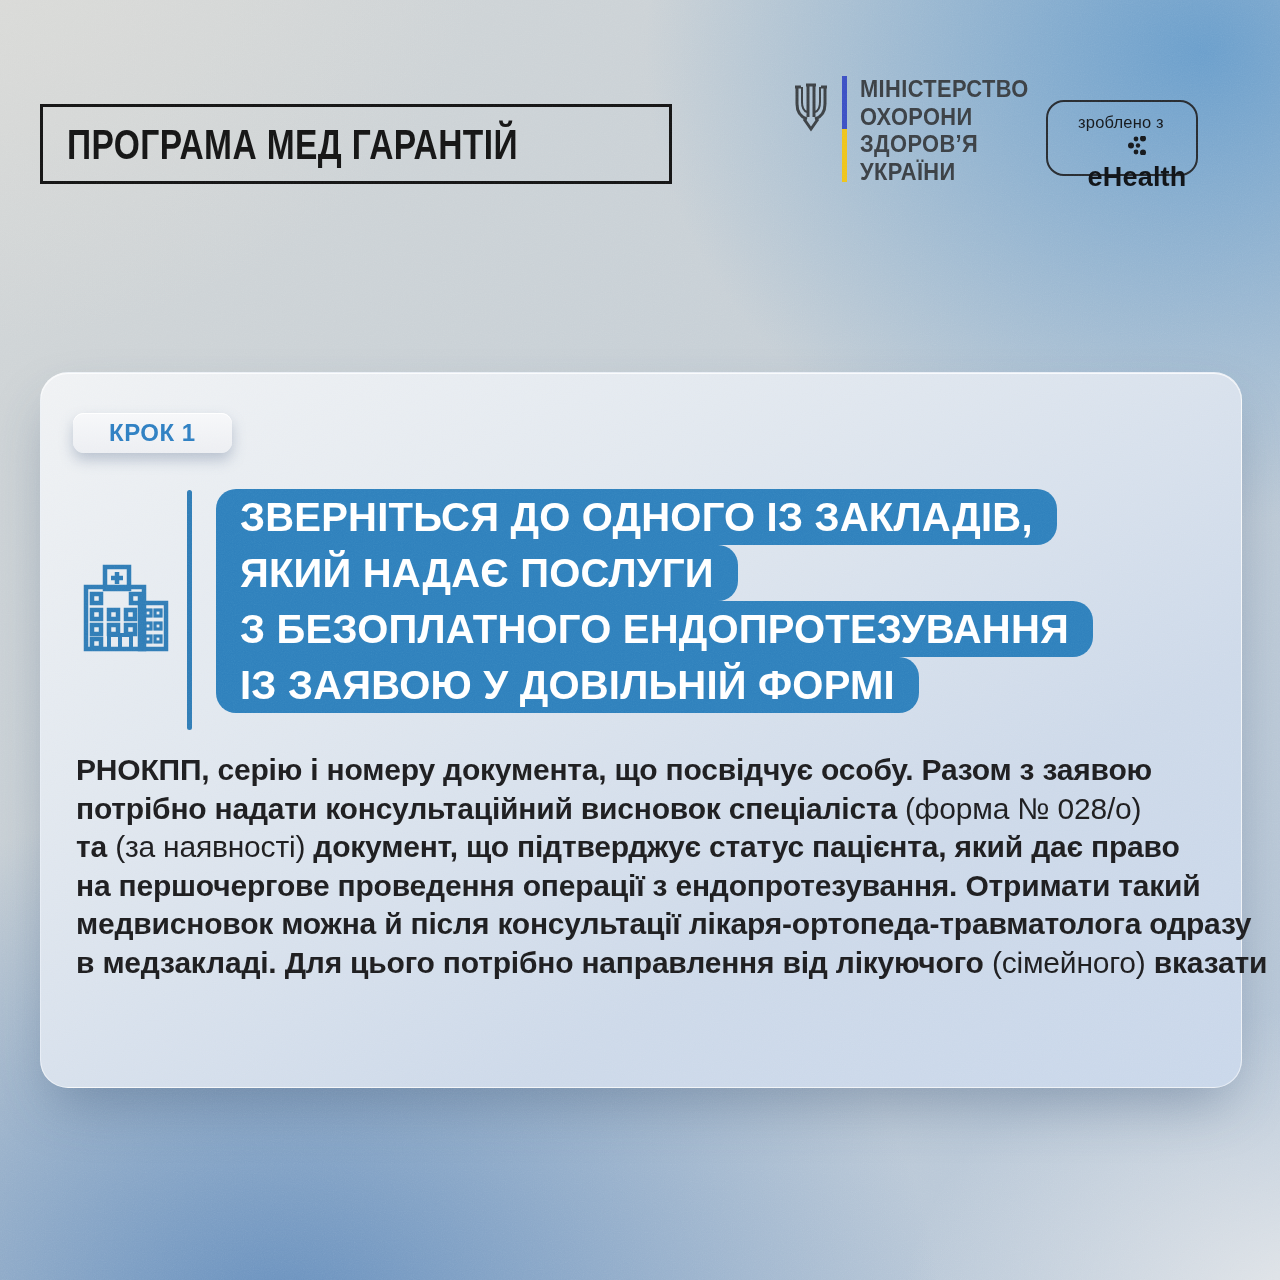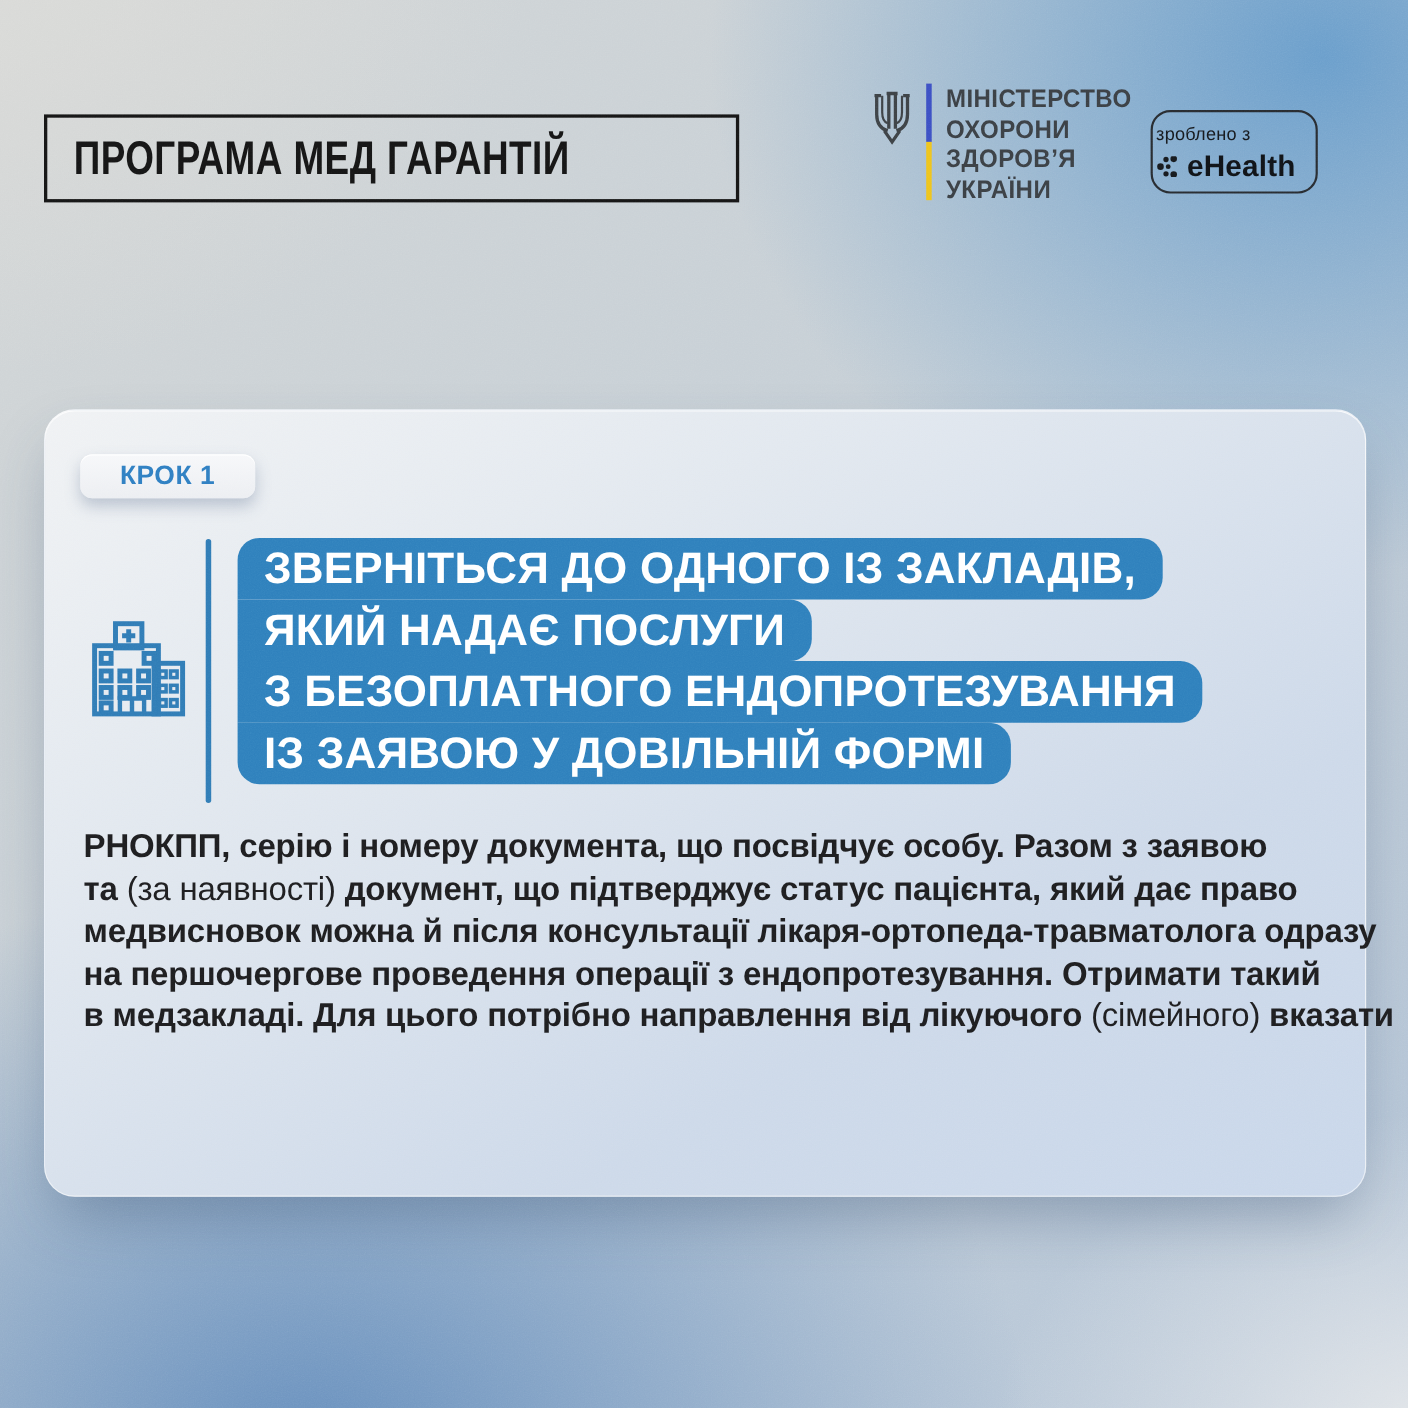--- a/index.html
+++ b/index.html
@@ -34,24 +34,24 @@
   .ministry .trident{margin-top:6px;}
   .flagbar{width:5px;height:106px;margin-left:10px;display:flex;flex-direction:column;}
   .flagbar .b{flex:1;background:var(--flag-blue);}
   .flagbar .y{flex:1;background:var(--flag-yellow);}
   .ministry-text{margin-left:13px;color:var(--ministry-text);font-weight:bold;
     font-size:23px;line-height:27.5px;letter-spacing:.4px;}
   .ministry-text div{transform:scaleX(.95);transform-origin:left center;white-space:nowrap;}
 
   .ehealth-badge{
     position:absolute;left:1046px;top:100px;width:152px;height:76px;box-sizing:border-box;
-    border:2px solid #272b30;border-radius:18px;padding:11px 0 0 3px;
+    border:2px solid #272b30;border-radius:18px;padding:11px 0 0 30px;
   }
   .made-with{font-size:16.5px;color:#15181c;letter-spacing:.2px;}
-  .brand-row{display:flex;align-items:center;margin-top:4px;gap:7px;}
+  .brand-row{display:flex;align-items:center;margin-top:4px;gap:7px;flex-direction:column;}
   .brand{font-size:27px;font-weight:600;color:#101317;letter-spacing:.2px;}
 
   
   .card{
     position:absolute;left:40px;top:372px;width:1200px;height:714px;border-radius:28px;
     background:linear-gradient(150deg,#f0f2f4 0%,#e2e8ef 30%,#cdd9e9 70%,#c9d7ea 100%);
     box-shadow:0 26px 55px -12px rgba(45,70,105,.38), inset 0 1px 0 rgba(255,255,255,.8);
     border:1px solid rgba(255,255,255,.55);
   }
   .step-pill{
@@ -159,23 +159,24 @@
 
     <div class="heading" id="heading-block">
         <div class="h-row"><span class="h-line">ЗВЕРНІТЬСЯ ДО ОДНОГО ІЗ ЗАКЛАДІВ,</span></div>
         <div class="h-row"><span class="h-line">ЯКИЙ НАДАЄ ПОСЛУГИ</span></div>
         <div class="h-row"><span class="h-line">З БЕЗОПЛАТНОГО ЕНДОПРОТЕЗУВАННЯ</span></div>
         <div class="h-row"><span class="h-line">ІЗ ЗАЯВОЮ У ДОВІЛЬНІЙ ФОРМІ</span></div>
       </div>
 
     <div class="body-text" id="body-block">
         <div class="b-line"><span>РНОКПП, серію і номеру документа, що посвідчує особу. Разом з заявою</span></div>
+        <div class="b-line"><span>потрібно надати консультаційний висновок спеціаліста </span><span class="light">(форма № 028/о)</span></div>
         <div class="b-line"><span>та </span><span class="light">(за наявності)</span><span> документ, що підтверджує статус пацієнта, який дає право</span></div>
+        <div class="b-line"><span>на першочергове проведення операції з ендопротезування. Отримати такий</span></div>
         <div class="b-line"><span>медвисновок можна й після консультації лікаря-ортопеда-травматолога одразу</span></div>
-        <div class="b-line"><span>на першочергове проведення операції з ендопротезування. Отримати такий</span></div>
         <div class="b-line"><span>в медзакладі. Для цього потрібно направлення від лікуючого </span><span class="light">(сімейного)</span><span> вказати</span></div>
       </div>
   </div>
 
   <svg class="grain">
     <filter id="noiseF">
       <feTurbulence type="fractalNoise" baseFrequency="0.9" numOctaves="2" stitchTiles="stitch"></feTurbulence>
       <feColorMatrix type="saturate" values="0"></feColorMatrix>
     </filter>
     <rect width="100%" height="100%" filter="url(#noiseF)" opacity="0.5"></rect>

